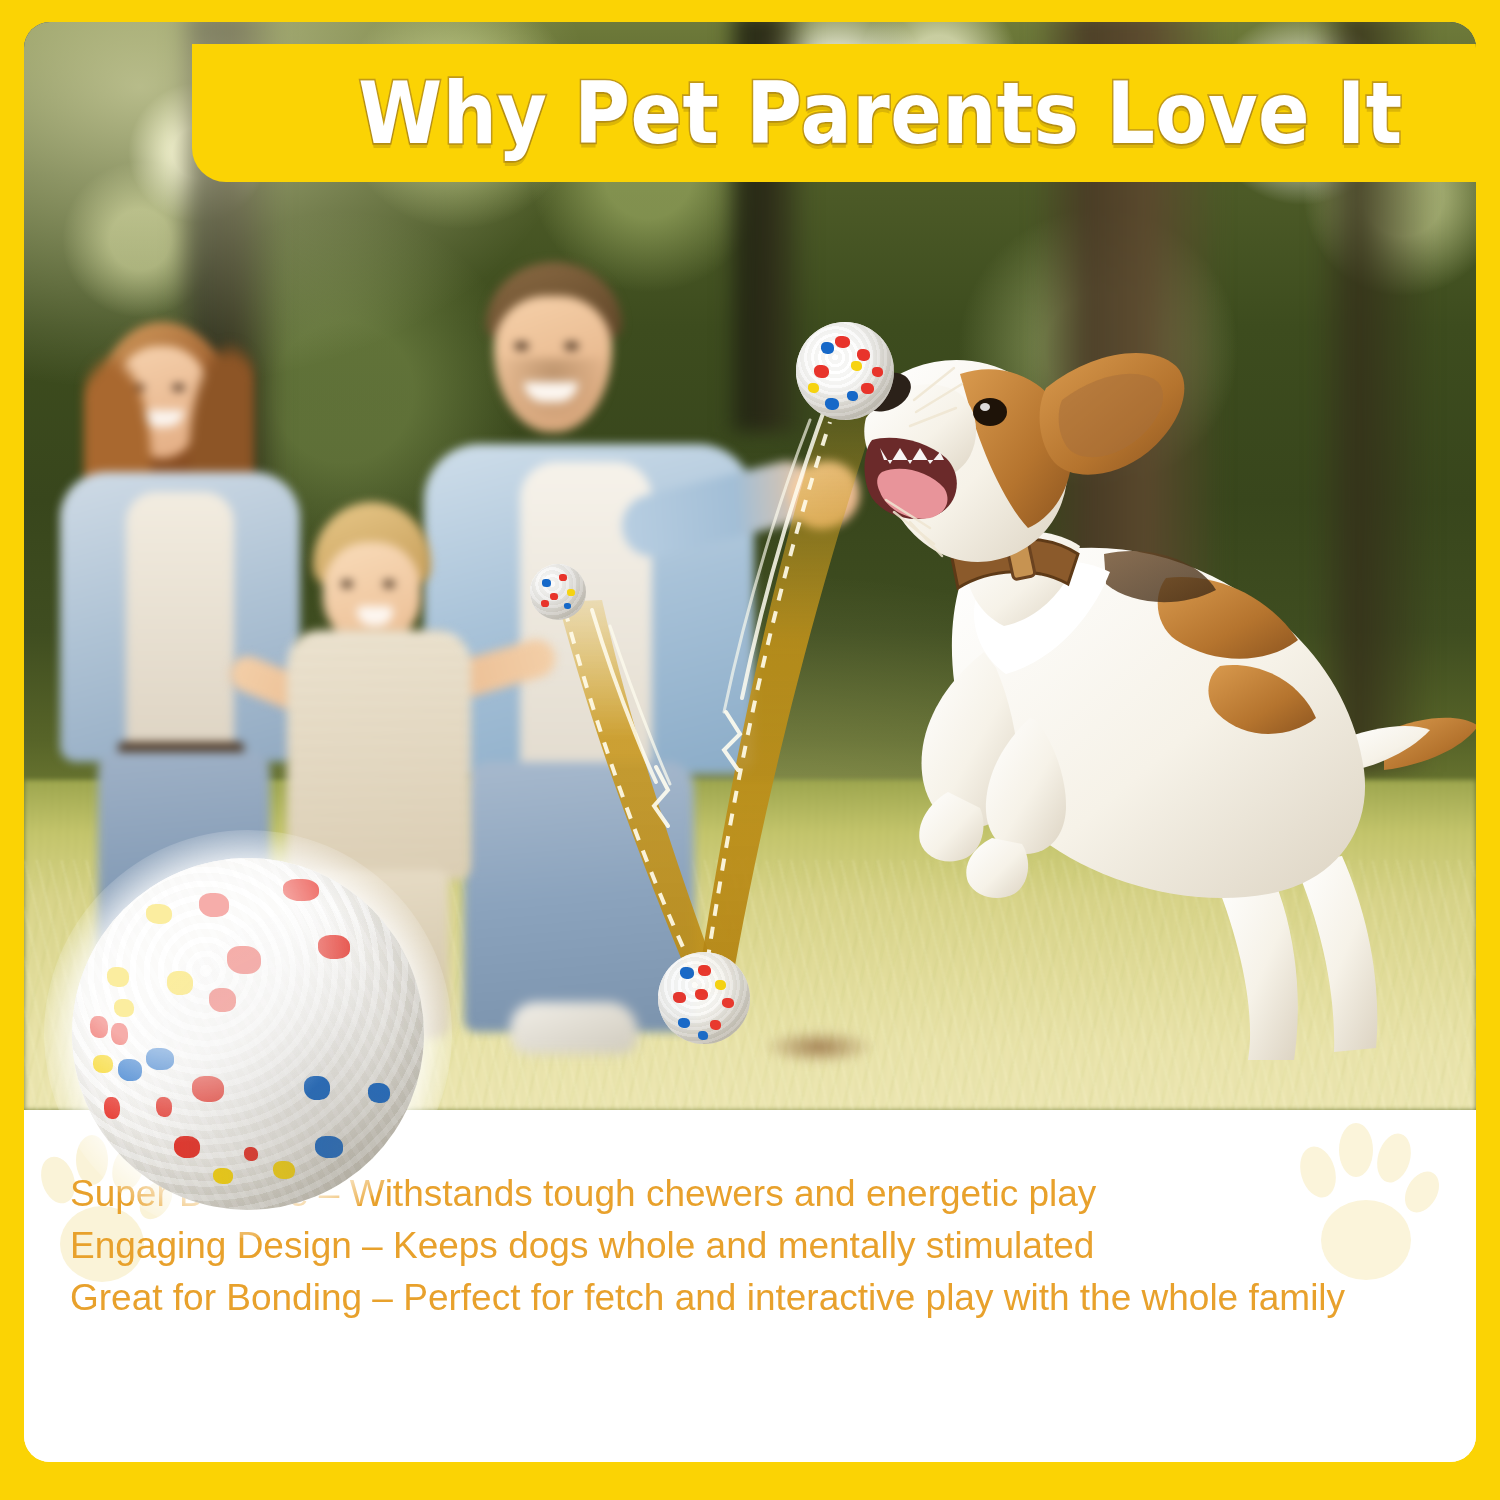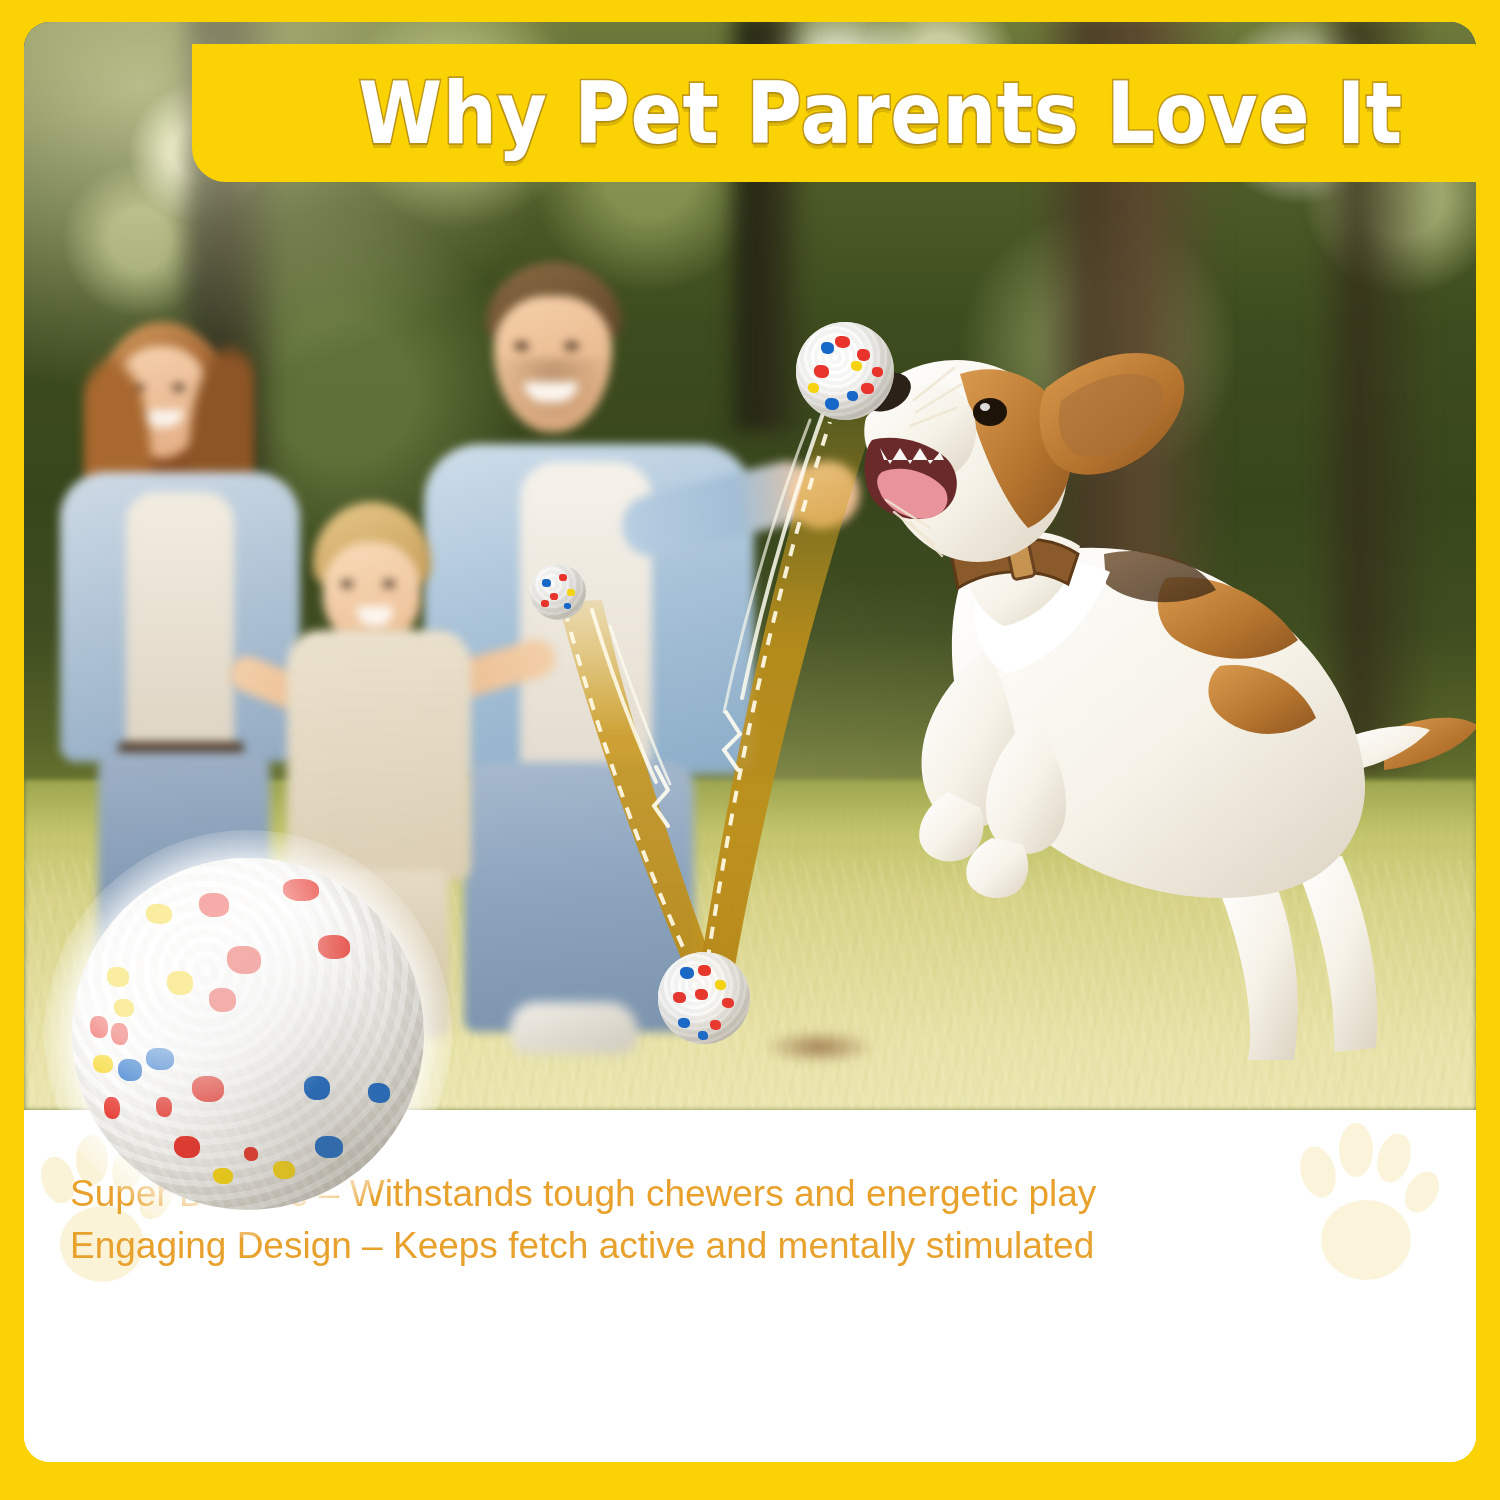--- a/index.html
+++ b/index.html
@@ -603,17 +603,18 @@
         <g fill="#FBF4DA">
           <ellipse cx="32" cy="56" rx="17" ry="26" transform="rotate(-16 32 56)"></ellipse>
           <ellipse cx="70" cy="34" rx="17" ry="27"></ellipse>
           <ellipse cx="108" cy="42" rx="16" ry="25" transform="rotate(16 108 42)"></ellipse>
           <ellipse cx="136" cy="76" rx="15" ry="22" transform="rotate(30 136 76)"></ellipse>
           <ellipse cx="80" cy="124" rx="45" ry="40"></ellipse>
         </g>
       </svg>
 
       <div class="bullet-line">Super Durable – Withstands tough chewers and energetic play</div>
-      <div class="bullet-line">Engaging Design – Keeps fetch active and mentally stimulated</div>
+      <div class="bullet-line">Engaging Design – Keeps dogs whole and mentally stimulated</div>
+      <div class="bullet-line">Great for Bonding – Perfect for fetch and interactive play with the whole family</div>
     </div>
 
   </div>
 </div>
 
 </body></html>

